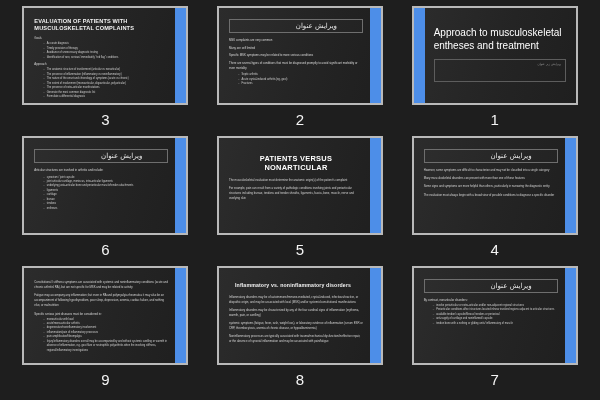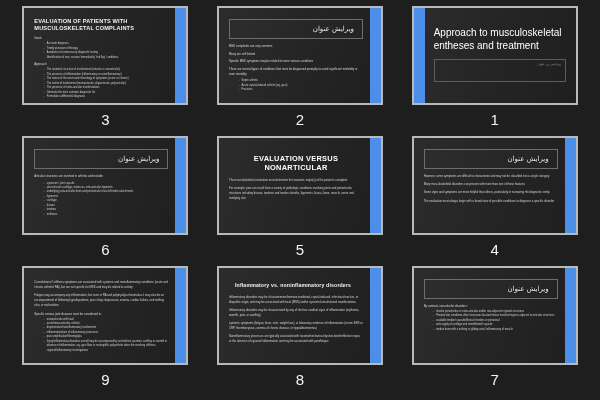--- a/index.html
+++ b/index.html
@@ -96,26 +96,26 @@
     font-size: 7.4px;
     font-weight: 700;
     letter-spacing: 0.3px;
     text-align: center;
     margin: 9px 0 6px 0;
   }
 
   
   .title-box {
     border: 1px solid #6e6e6e;
-    height: 20px;
+    height: 14px;
     margin: 4px 0 5px 0;
     display: flex;
     align-items: center;
     justify-content: flex-end;
-    padding: 0 8px;
+    padding: 0 25px;
     background: rgba(255,255,255,0.012);
   }
   .title-box-text {
     color: #e8e8e8;
     font-size: 7px;
     direction: rtl;
     font-family: "DejaVu Sans", sans-serif;
   }
 
   
@@ -286,21 +286,21 @@
       </div>
     </div>
     <div class="slide-number">6</div>
   </div>
 
   <div class="slide-cell">
     <div class="slide-frame accent-right">
       <div class="slide-inner">
         <div class="accent-bar"></div>
         <div class="slide-content">
-          <div class="title-center">EVALUATION VERSUS NONARTICULAR</div>
+          <div class="title-center">PATIENTS VERSUS NONARTICULAR</div>
           <div class="body-para">The musculoskeletal evaluation must determine the anatomic origin(s) of the patient's complaint</div>
           <div class="body-para">For example, pain can result from a variety of pathologic conditions involving joints and periarticular structures including bursae, tendons and tendon sheaths, ligaments, fascia, bone, muscle, nerve and overlying skin</div>
         </div>
       </div>
     </div>
     <div class="slide-number">5</div>
   </div>
 
   <div class="slide-cell">
     <div class="slide-frame accent-right">

